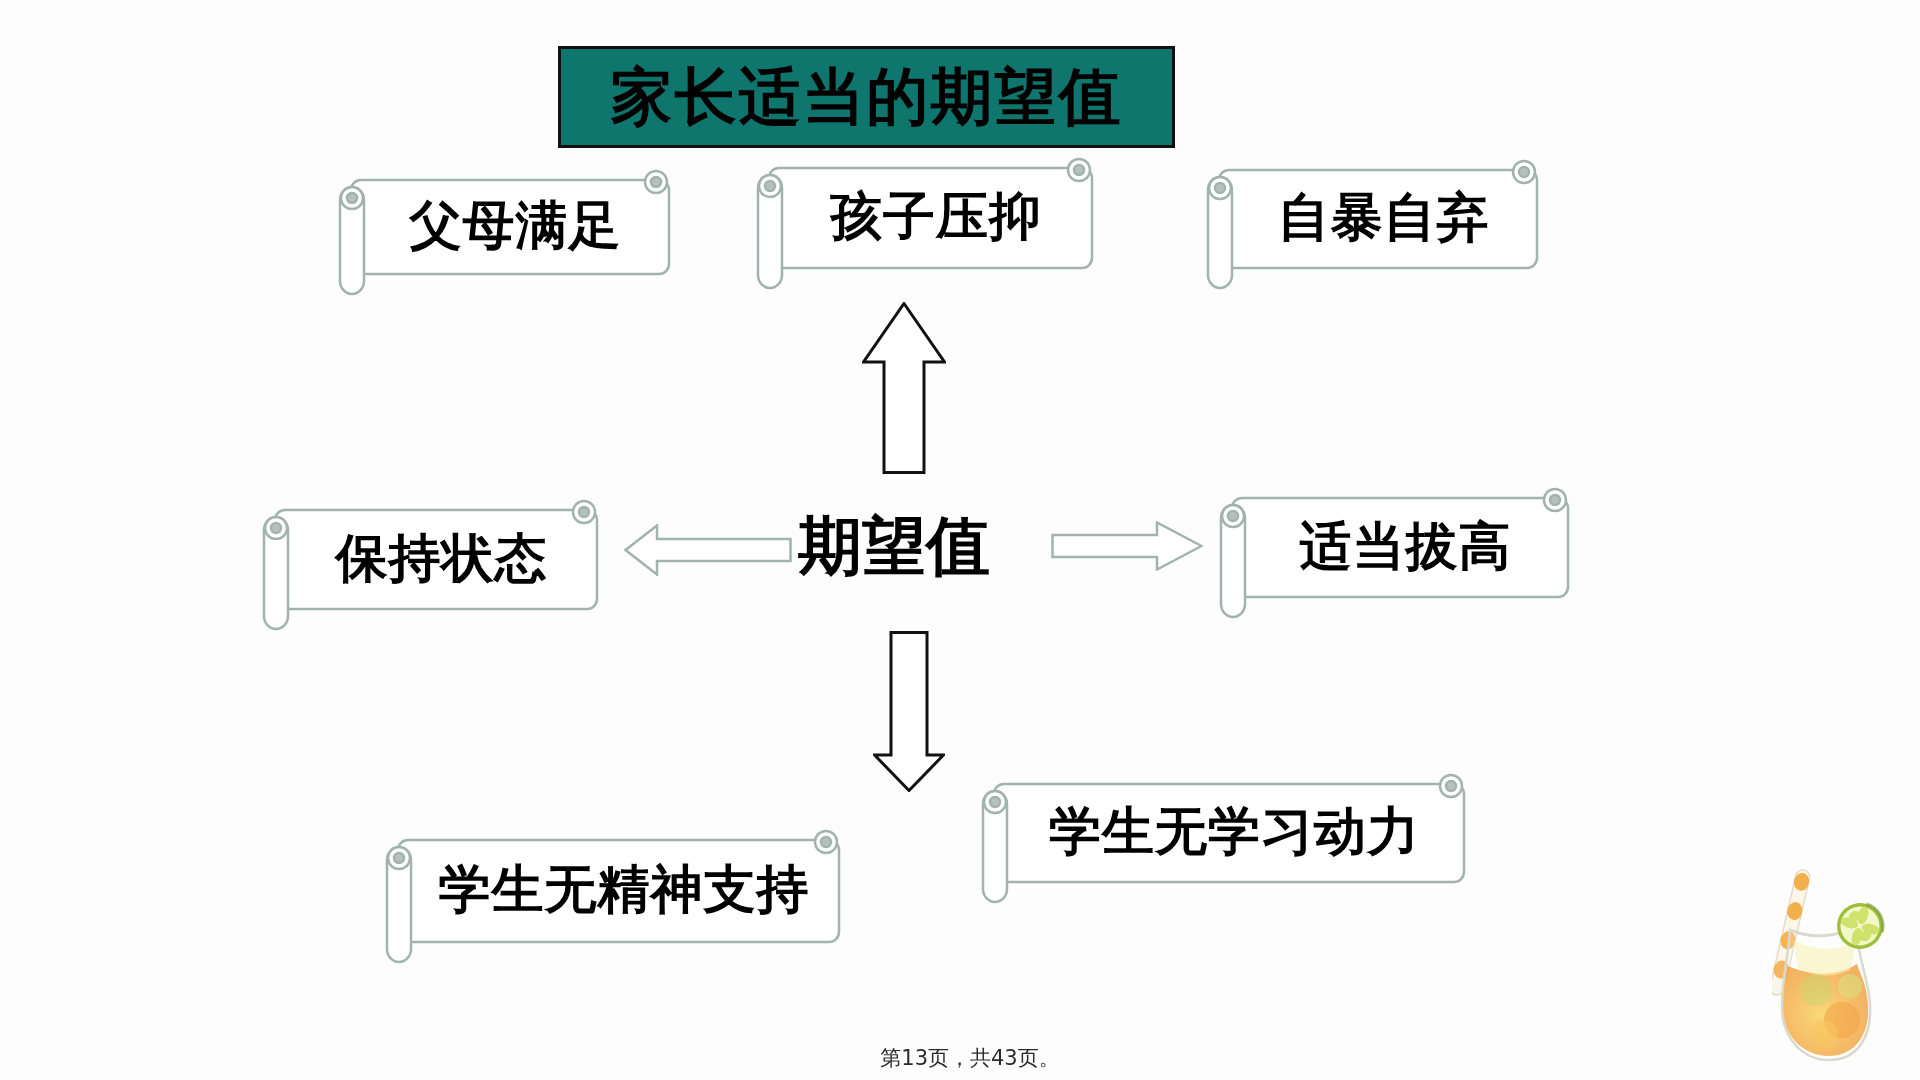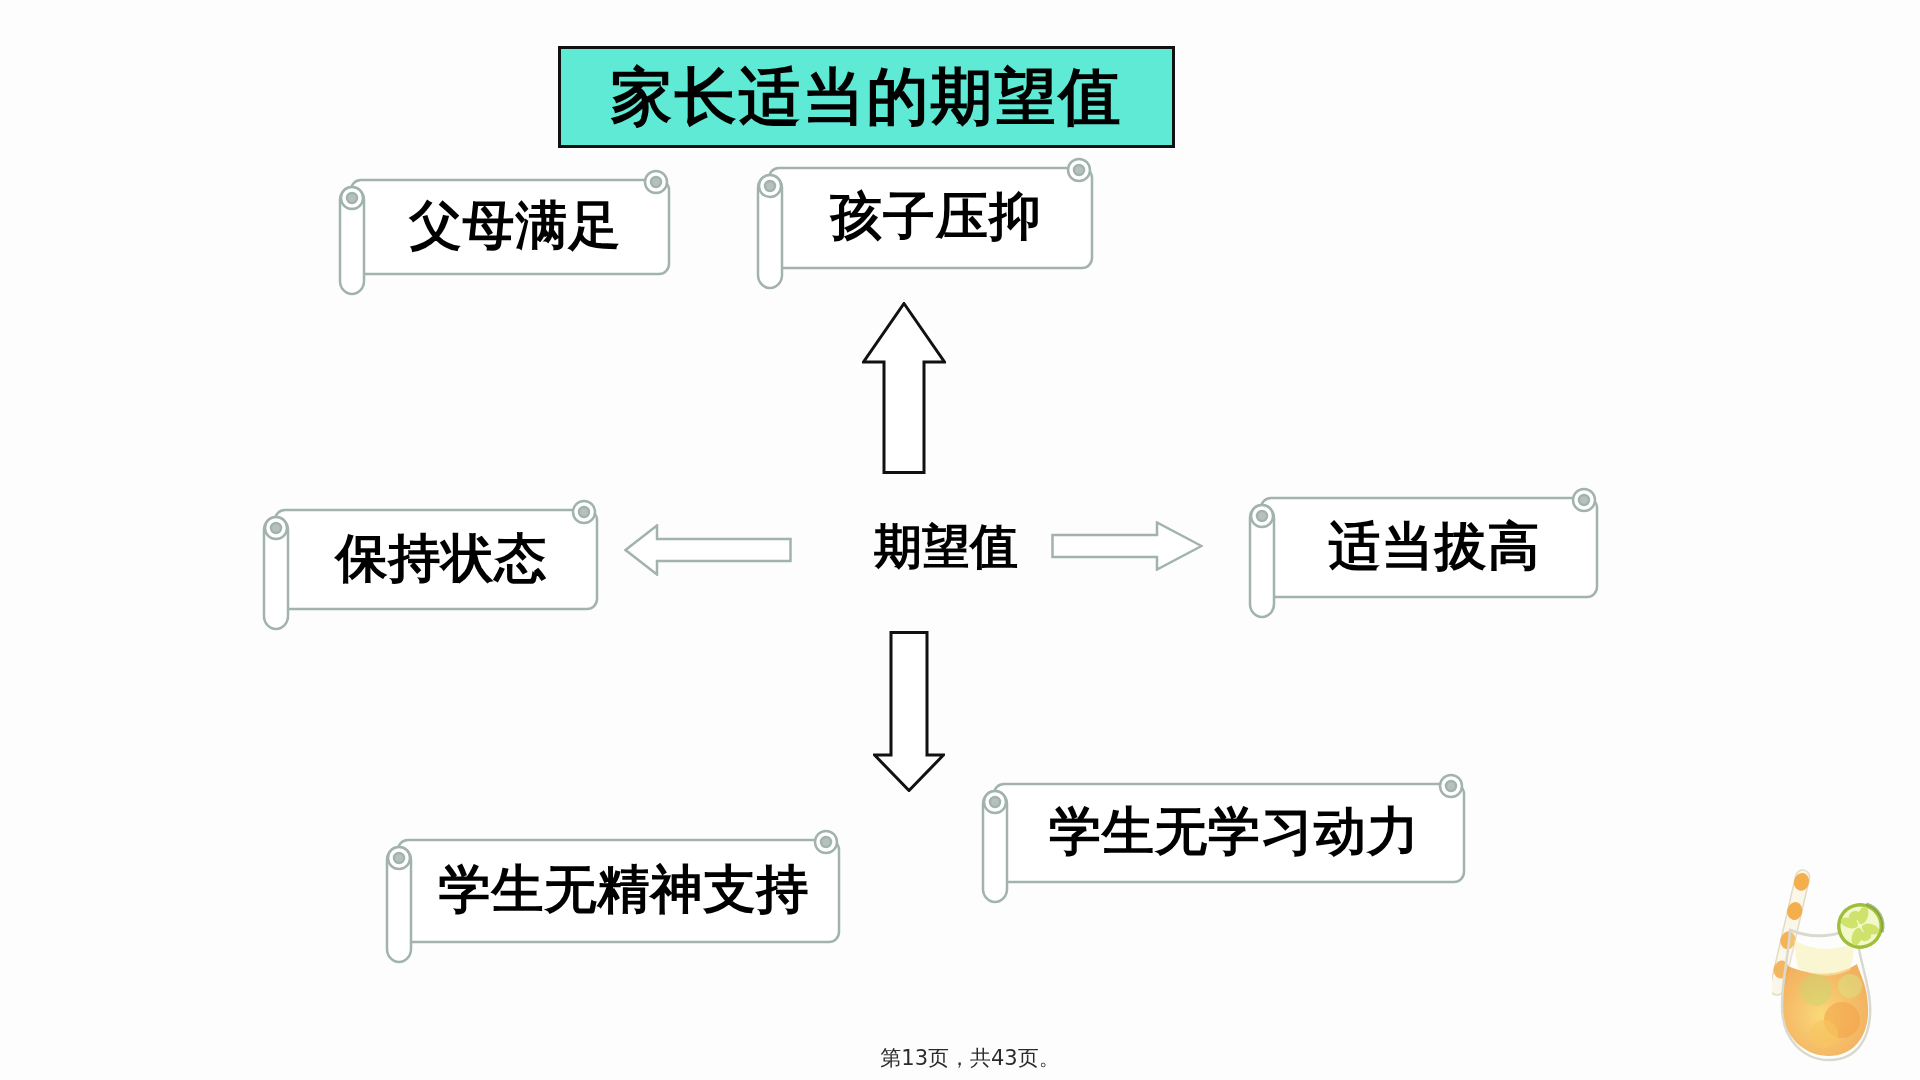--- a/index.html
+++ b/index.html
@@ -5,36 +5,36 @@
   html,body{margin:0;padding:0;background:#e9e9e9;}
   .stage{
     position:relative;width:1920px;height:1080px;background:#fdfdfd;
     overflow:hidden;margin:0 auto;
     font-family:"DejaVu Sans","Liberation Sans",sans-serif;color:#000;
   }
   .abs{position:absolute;}
   
   .title-box{
     left:558px;top:46px;width:617px;height:102px;
-    border:3px solid var(--ink,#111);background:#5eead4;
+    border:3px solid var(--ink,#111);background:#0f766e;
     display:flex;align-items:center;justify-content:center;box-sizing:border-box;
   }
   .title-text{font-size:62px;font-weight:900;letter-spacing:2px;white-space:nowrap;}
   
   .scroll-box{position:absolute;}
   .scroll-box svg{position:absolute;left:0;top:0;}
   .scroll-label{
     position:absolute;left:34px;right:12px;top:8px;bottom:20px;
     display:flex;align-items:center;justify-content:center;
     font-size:52px;font-weight:900;letter-spacing:1px;white-space:nowrap;
   }
   
   .center-word{
     left:798px;top:508px;width:220px;height:76px;line-height:76px;
-    text-align:right;font-size:48px;font-weight:900;white-space:nowrap;
+    text-align:left;font-size:64px;font-weight:900;white-space:nowrap;
   }
   .arrow-svg{display:block;}
   
   .footer{
     left:820px;top:1044px;width:300px;text-align:center;
     font-size:21px;color:#2b2b2b;
   }
 </style>
 </head>
 <body>
@@ -64,20 +64,33 @@
           <rect x="14" y="12" width="323" height="100" rx="10"></rect>
           <circle cx="324" cy="14" r="11"></circle>
           <circle cx="324" cy="14" r="5" style="fill:var(--curl-fill)"></circle>
           <path d="M3,32 A12,13 0 0 1 27,32 L27,119 A12,13 0 0 1 3,119 Z"></path>
           <circle cx="15" cy="30" r="11"></circle>
           <circle cx="15" cy="30" r="5" style="fill:var(--curl-fill)"></circle>
         </g>
       </svg>
     <span class="scroll-label">孩子压抑</span>
   </div>
+  <div class="scroll-box" style="left:1205px;top:158px;width:335px;height:132px;">
+      <svg width="335" height="132" viewBox="0 0 335 132">
+        <g fill="#ffffff" style="stroke:var(--scroll-border)" stroke-width="2.5" stroke-linejoin="round">
+          <rect x="14" y="12" width="318" height="98" rx="10"></rect>
+          <circle cx="319" cy="14" r="11"></circle>
+          <circle cx="319" cy="14" r="5" style="fill:var(--curl-fill)"></circle>
+          <path d="M3,32 A12,13 0 0 1 27,32 L27,117 A12,13 0 0 1 3,117 Z"></path>
+          <circle cx="15" cy="30" r="11"></circle>
+          <circle cx="15" cy="30" r="5" style="fill:var(--curl-fill)"></circle>
+        </g>
+      </svg>
+    <span class="scroll-label">自暴自弃</span>
+  </div>
 
   <svg class="abs arrow-svg" style="left:862px;top:302px;" width="84" height="172" viewBox="0 0 84 172">
     <polygon points="42,1.5 82.5,60 62,60 62,170.5 22,170.5 22,60 1.5,60" fill="#ffffff" style="stroke:var(--ink,#111);" stroke-width="3" stroke-linejoin="miter"></polygon>
   </svg>
 
   <div class="scroll-box" style="left:261px;top:498px;width:339px;height:133px;">
       <svg width="339" height="133" viewBox="0 0 339 133">
         <g fill="#ffffff" style="stroke:var(--scroll-border)" stroke-width="2.5" stroke-linejoin="round">
           <rect x="14" y="12" width="322" height="99" rx="10"></rect>
           <circle cx="323" cy="14" r="11"></circle>
@@ -93,21 +106,21 @@
   <svg class="abs arrow-svg" style="left:624px;top:524px;" width="168" height="52" viewBox="0 0 168 52">
     <polygon points="1.5,26 33,1.5 33,15 166.5,15 166.5,37 33,37 33,50.5" fill="#ffffff" style="stroke:var(--scroll-border,#a2b3ad);" stroke-width="2.5" stroke-linejoin="miter"></polygon>
   </svg>
 
   <div class="abs center-word">期望值</div>
 
   <svg class="abs arrow-svg" style="left:1051px;top:521px;" width="152" height="50" viewBox="0 0 152 50">
     <polygon points="1.5,14 106,14 106,1.5 150.5,25 106,48.5 106,36 1.5,36" fill="#ffffff" style="stroke:var(--scroll-border,#a2b3ad);" stroke-width="2.5" stroke-linejoin="miter"></polygon>
   </svg>
 
-  <div class="scroll-box" style="left:1247px;top:486px;width:353px;height:133px;">
+  <div class="scroll-box" style="left:1218px;top:486px;width:353px;height:133px;">
       <svg width="353" height="133" viewBox="0 0 353 133">
         <g fill="#ffffff" style="stroke:var(--scroll-border)" stroke-width="2.5" stroke-linejoin="round">
           <rect x="14" y="12" width="336" height="99" rx="10"></rect>
           <circle cx="337" cy="14" r="11"></circle>
           <circle cx="337" cy="14" r="5" style="fill:var(--curl-fill)"></circle>
           <path d="M3,32 A12,13 0 0 1 27,32 L27,118 A12,13 0 0 1 3,118 Z"></path>
           <circle cx="15" cy="30" r="11"></circle>
           <circle cx="15" cy="30" r="5" style="fill:var(--curl-fill)"></circle>
         </g>
       </svg>

